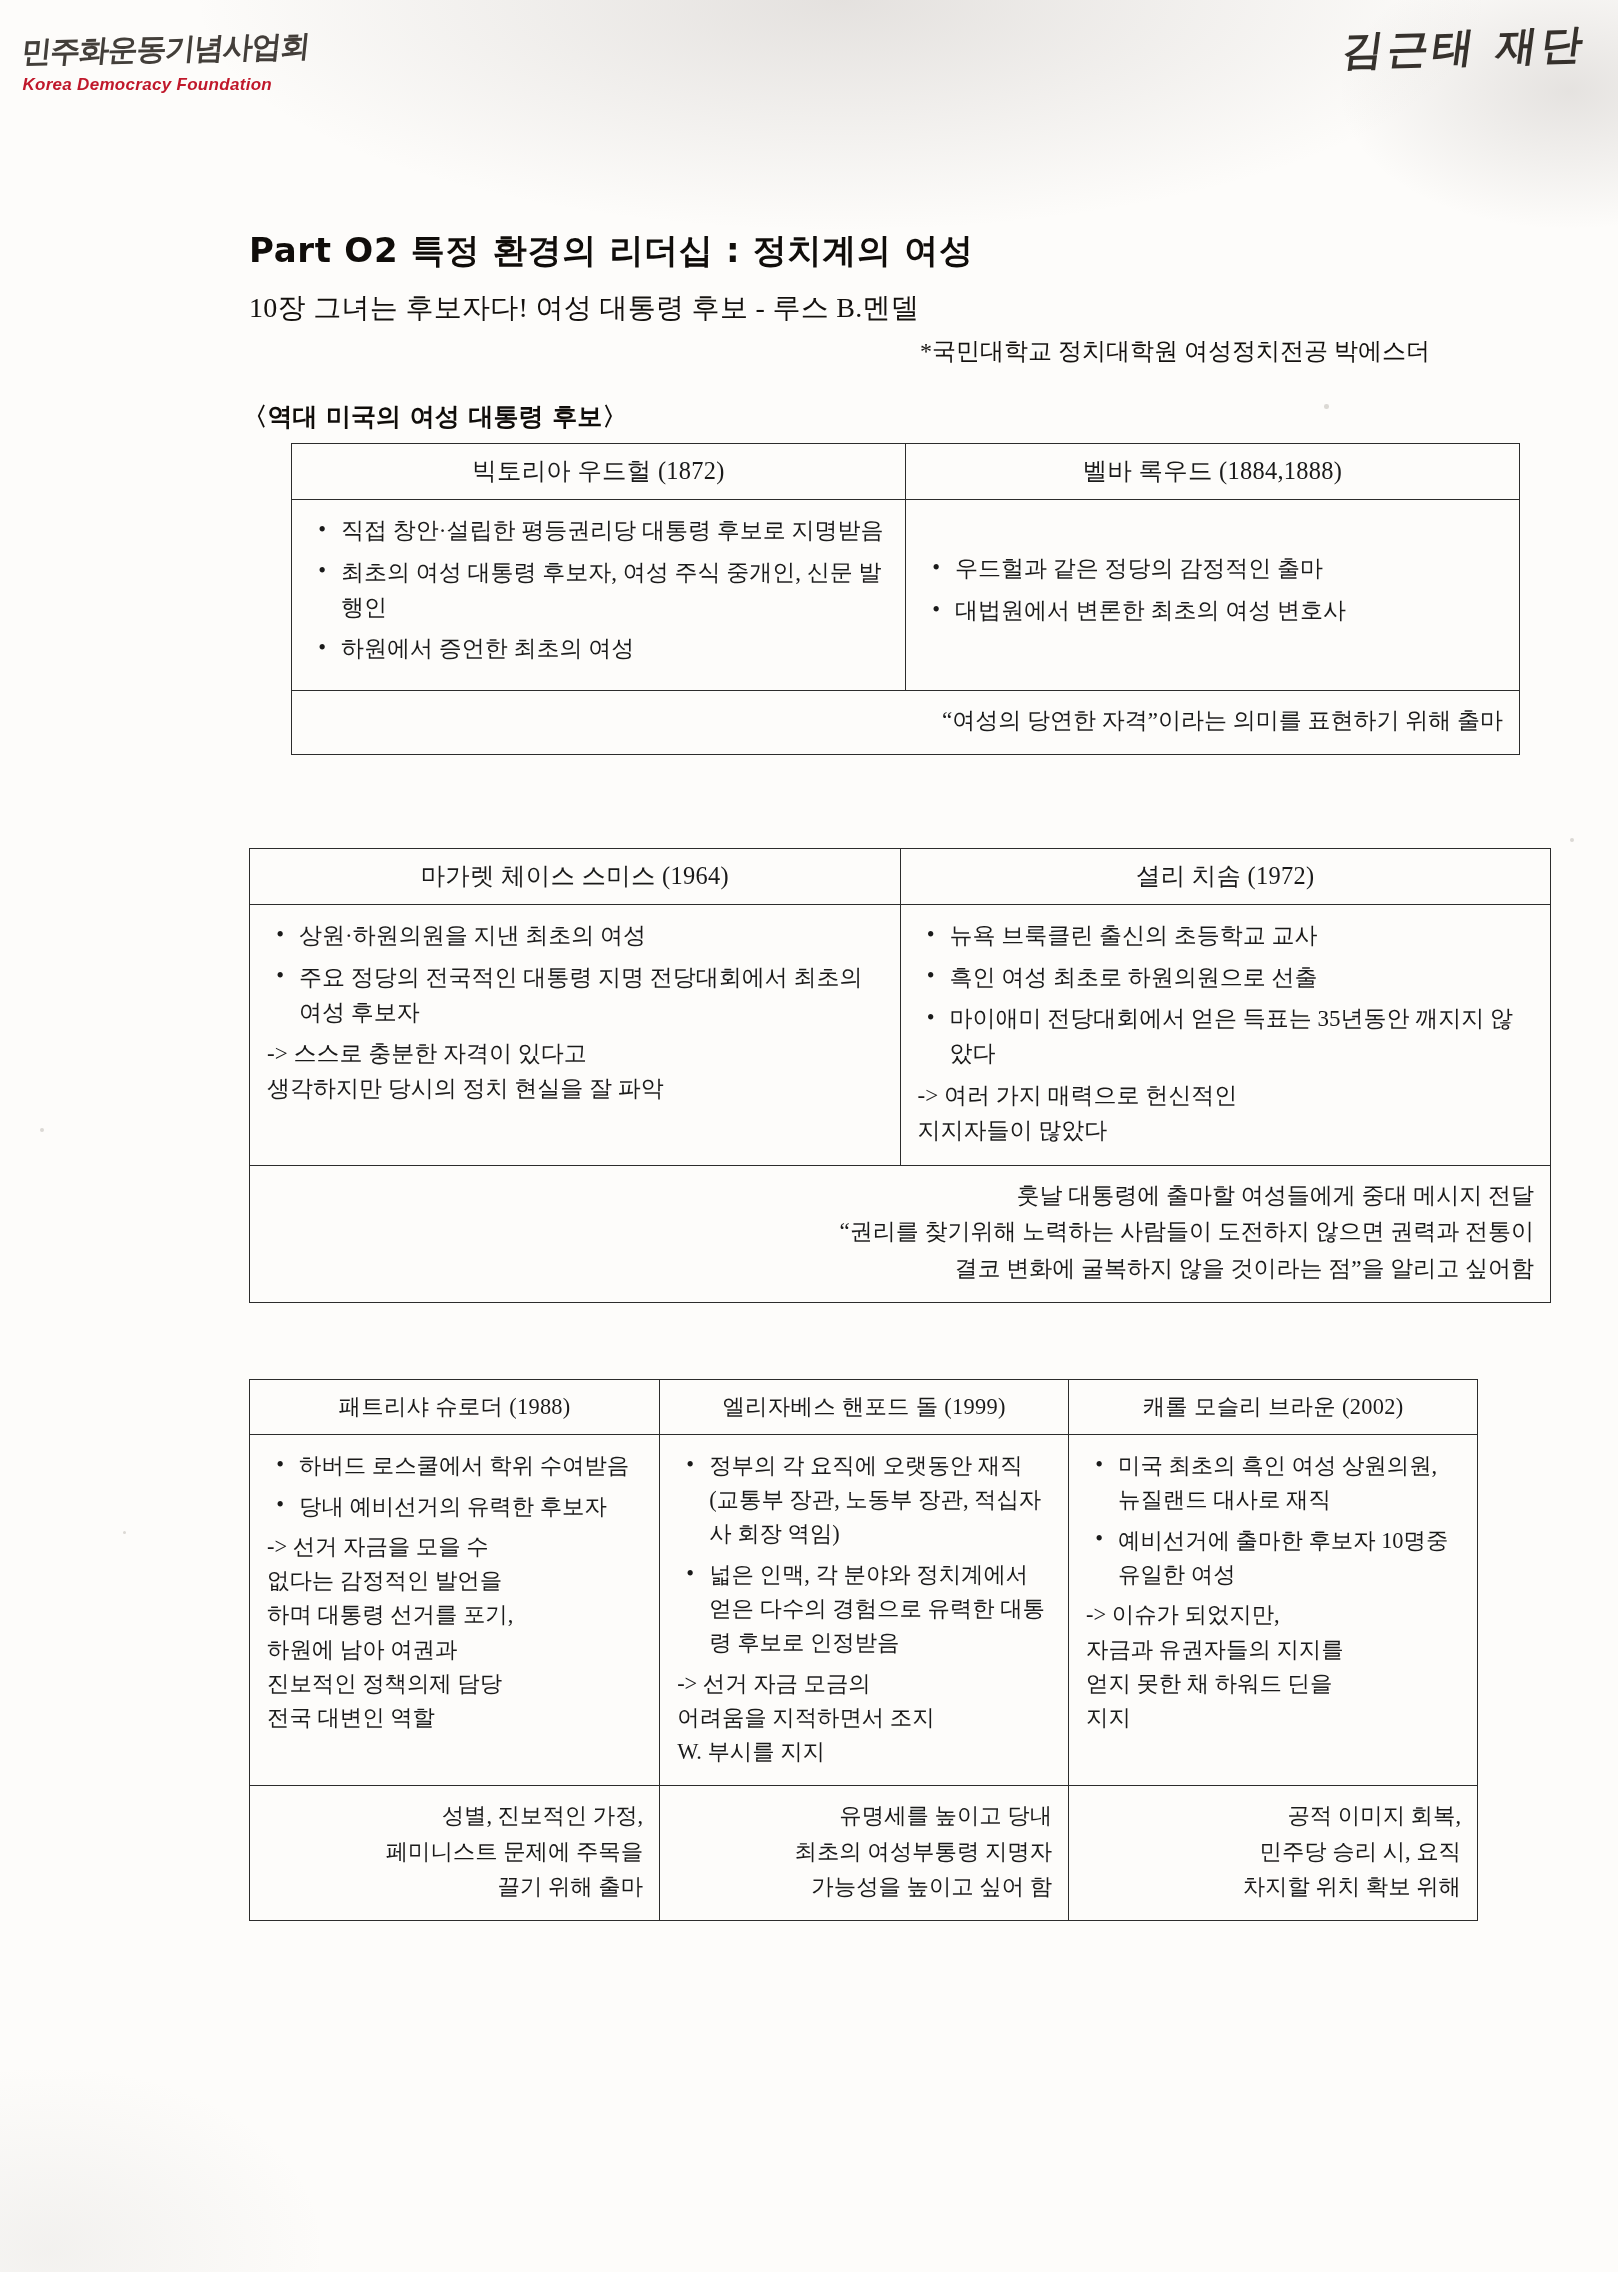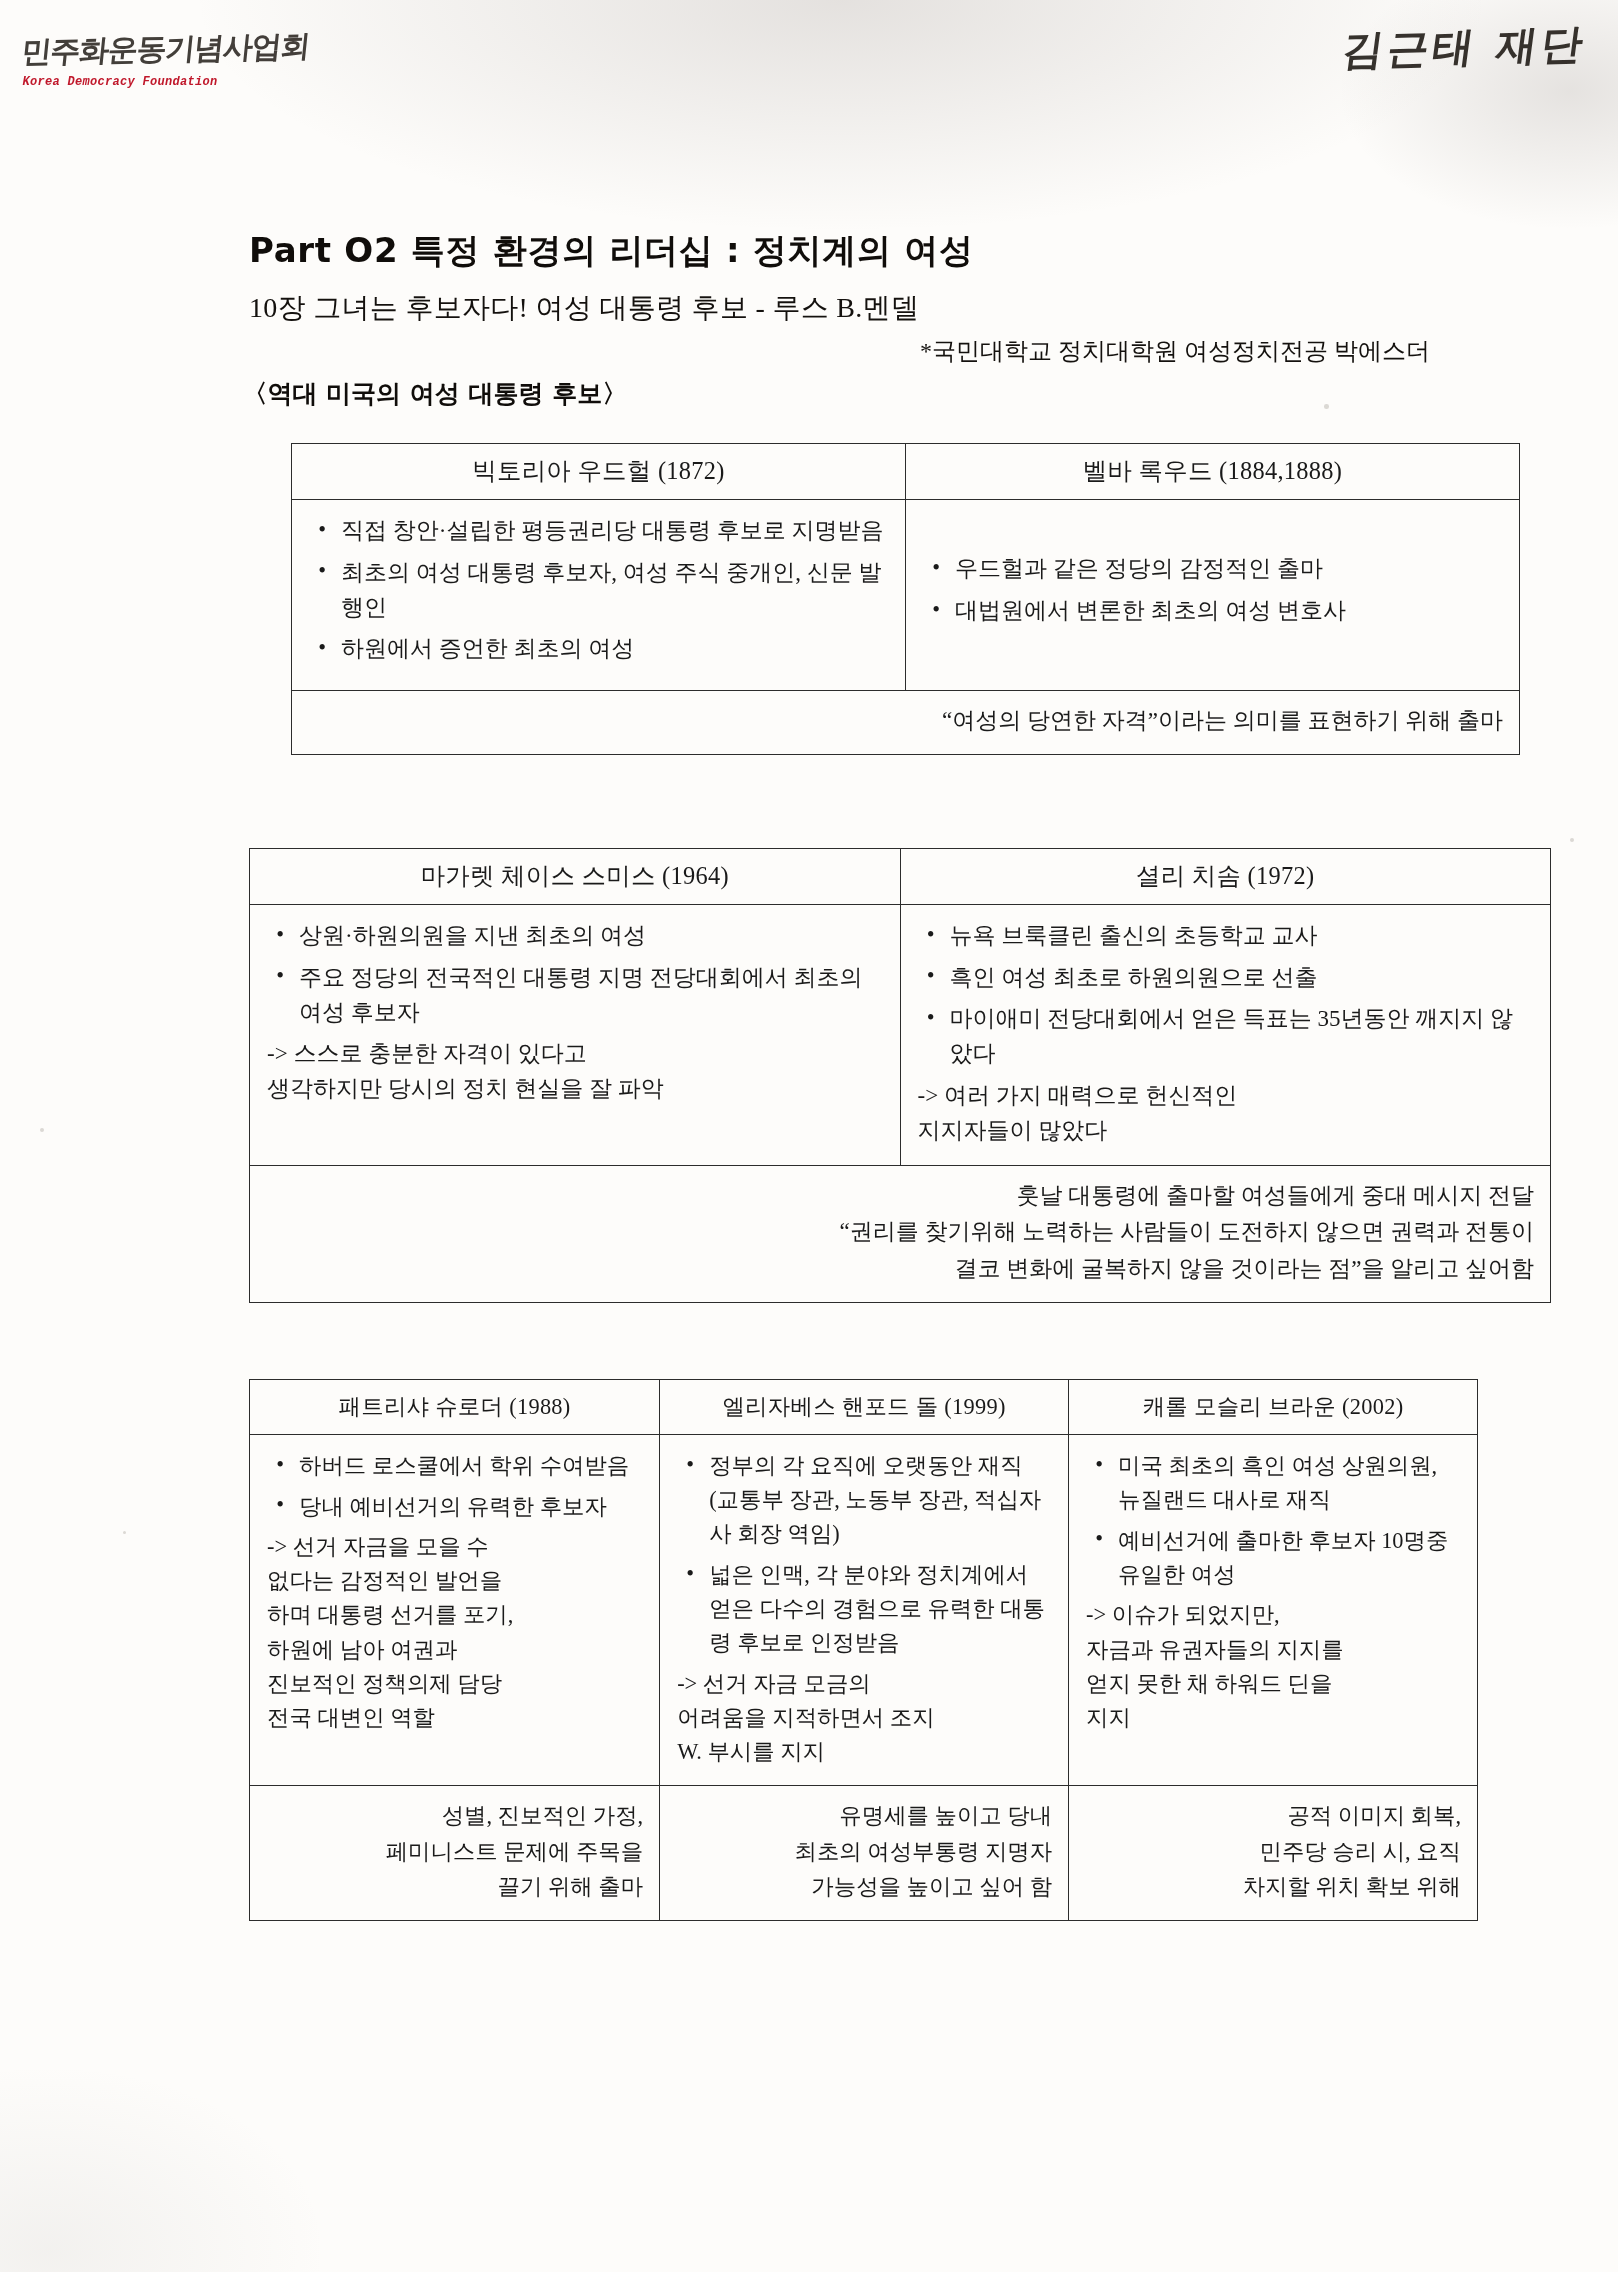--- a/index.html
+++ b/index.html
@@ -44,22 +44,22 @@
     color: #2a2520;
     letter-spacing: -1.3px;
     font-weight: 700;
     transform: skewX(-7deg) rotate(-1.2deg);
     display: inline-block;
     opacity: 0.88;
   }
   .kdf-logo .kdf-en {
     display: block;
     margin-top: 5.3px;
-    font-family: Liberation Mono, monospace;
-    font-size: 12px;
+    font-family: Liberation Sans, sans-serif;
+    font-size: 17px;
     font-weight: 700;
     font-style: italic;
     color: #c0182b;
     letter-spacing: 0.3px;
   }
   .foundation-logo {
     position: absolute;
     right: 32px;
     top: 20px;
     font-family: "DejaVu Sans", sans-serif;
@@ -92,21 +92,21 @@
     color: #14110e;
   }
   .author-line {
     margin-top: 8px;
     text-align: right;
     padding-right: 46px;
     font-size: 24px;
     color: #14110e;
   }
   .section-heading {
-    margin-top: 10px;
+    margin-top: 33px;
     margin-left: -6.6px;
     font-family: "DejaVu Sans", sans-serif;
     font-size: 25px;
     font-weight: 700;
     color: #100d0a;
   }
 
   
   .tbl {
     position: absolute;

